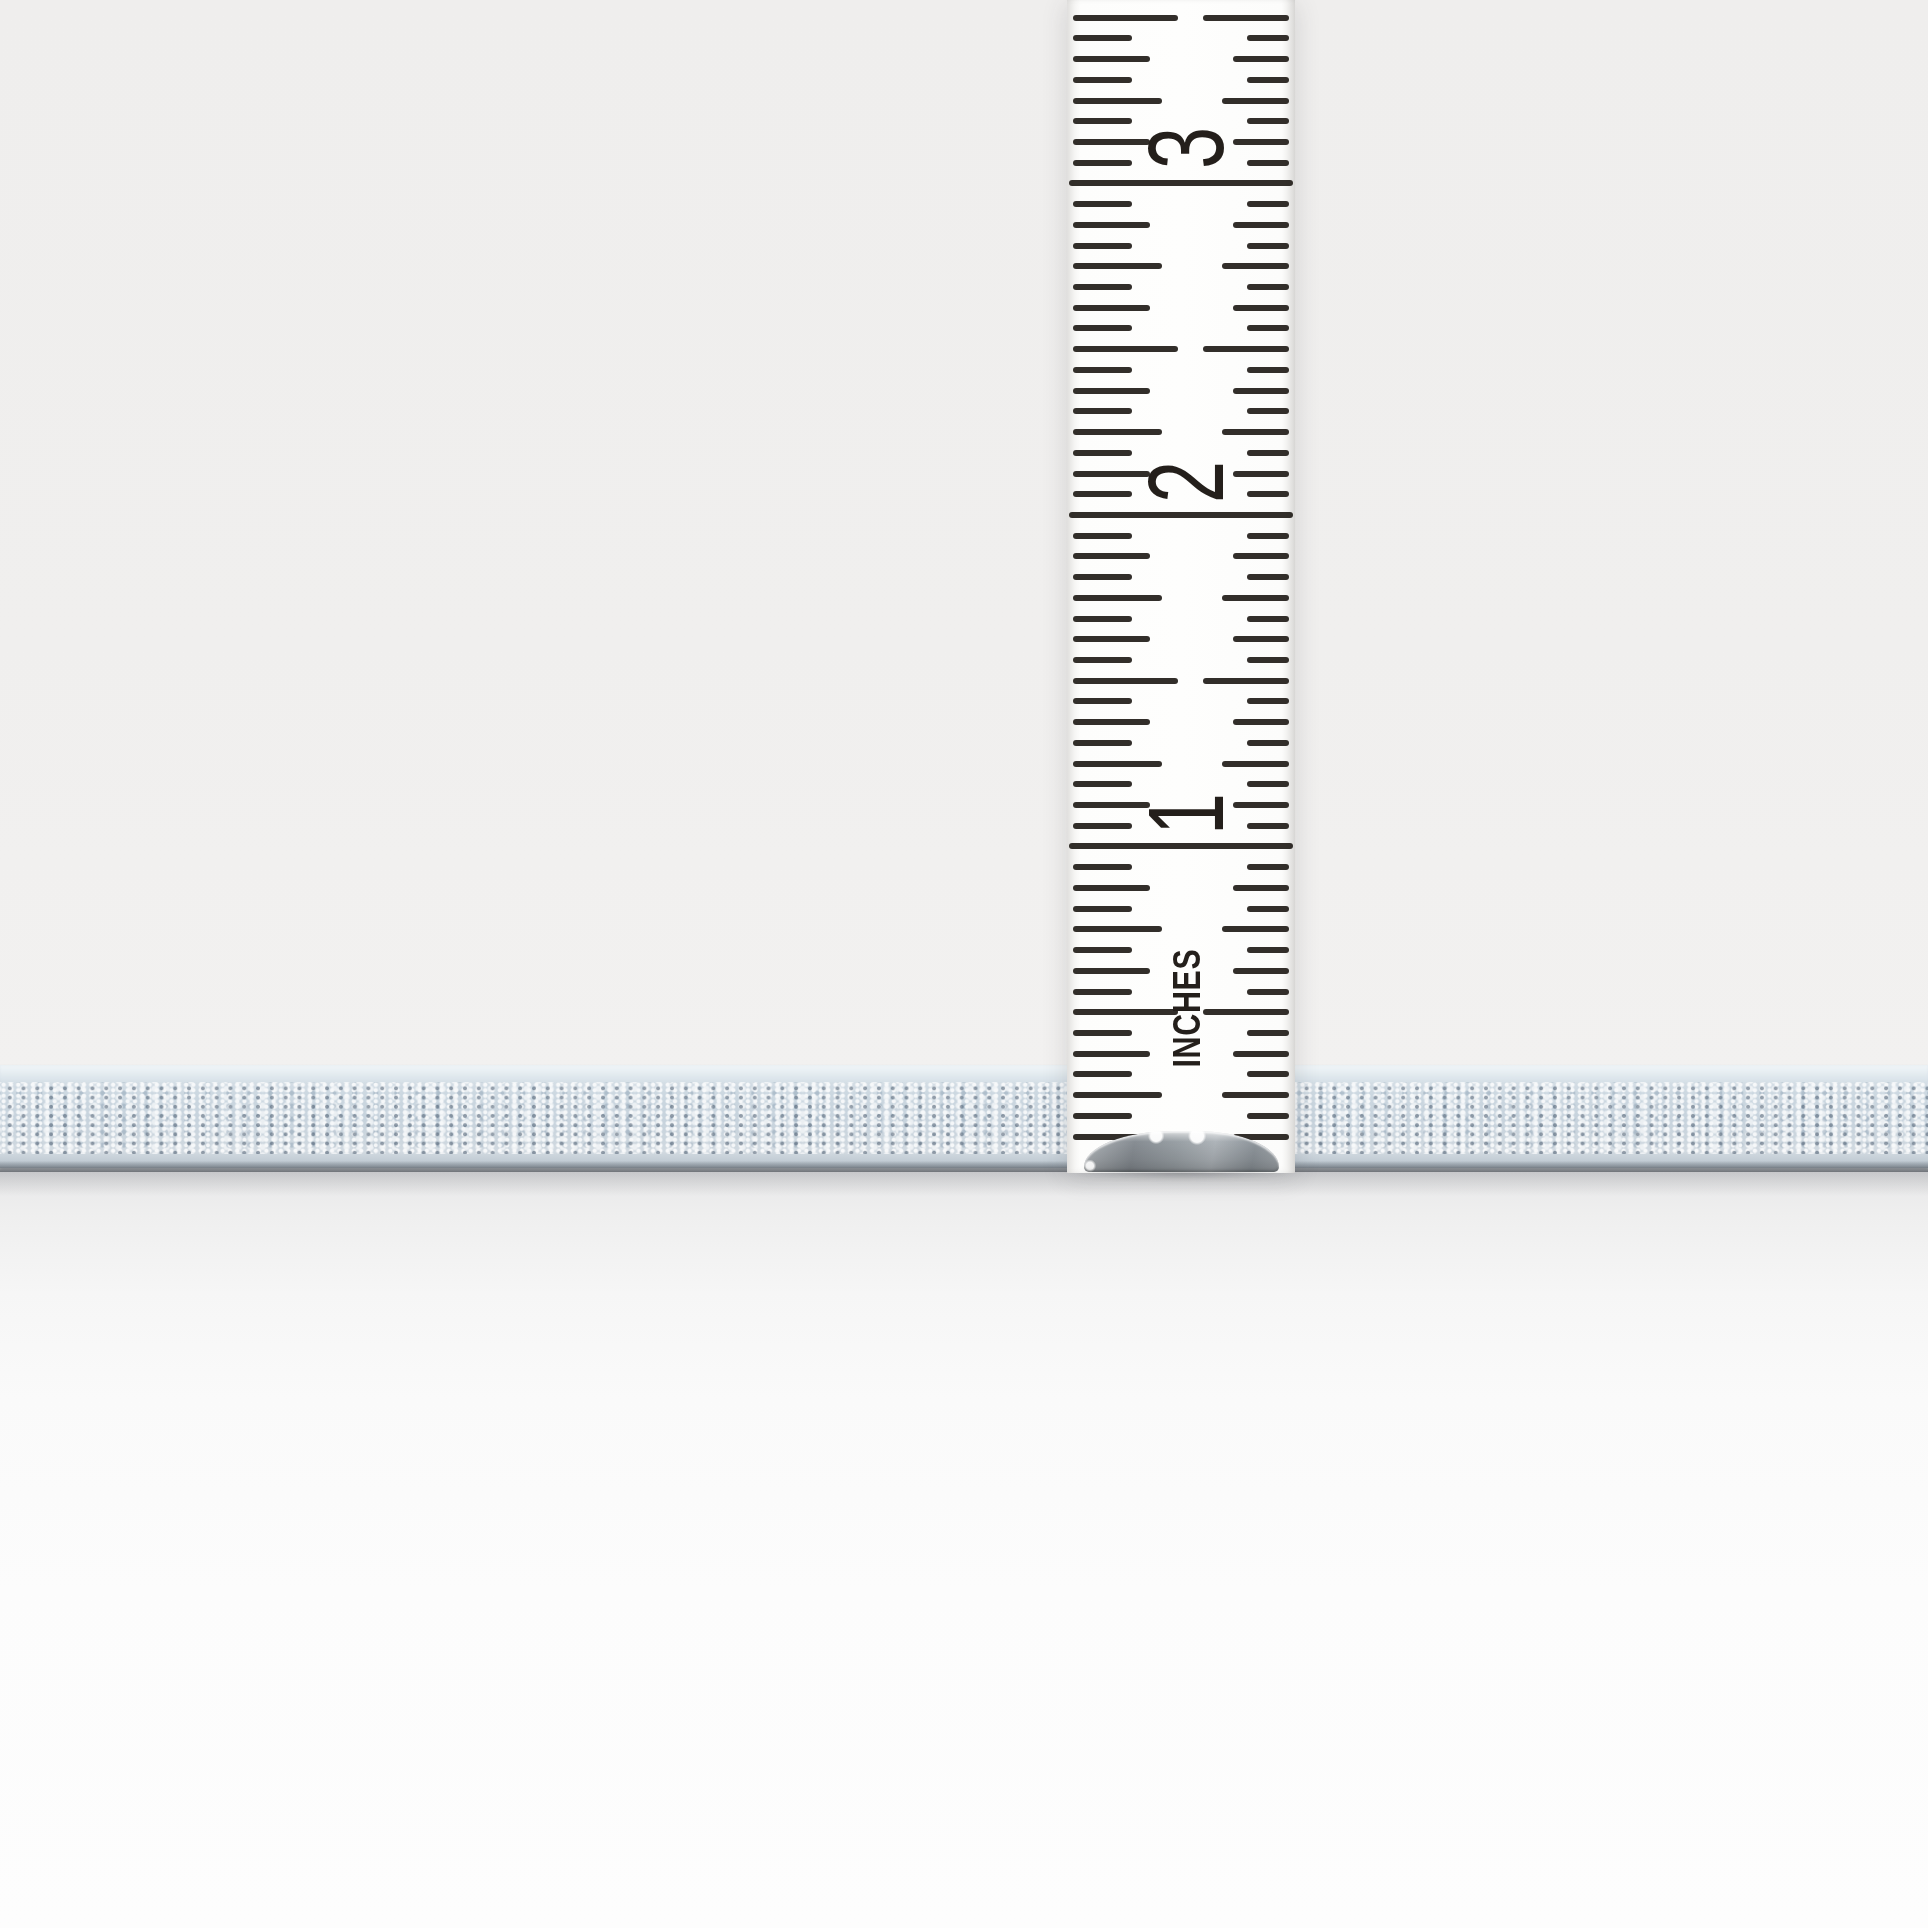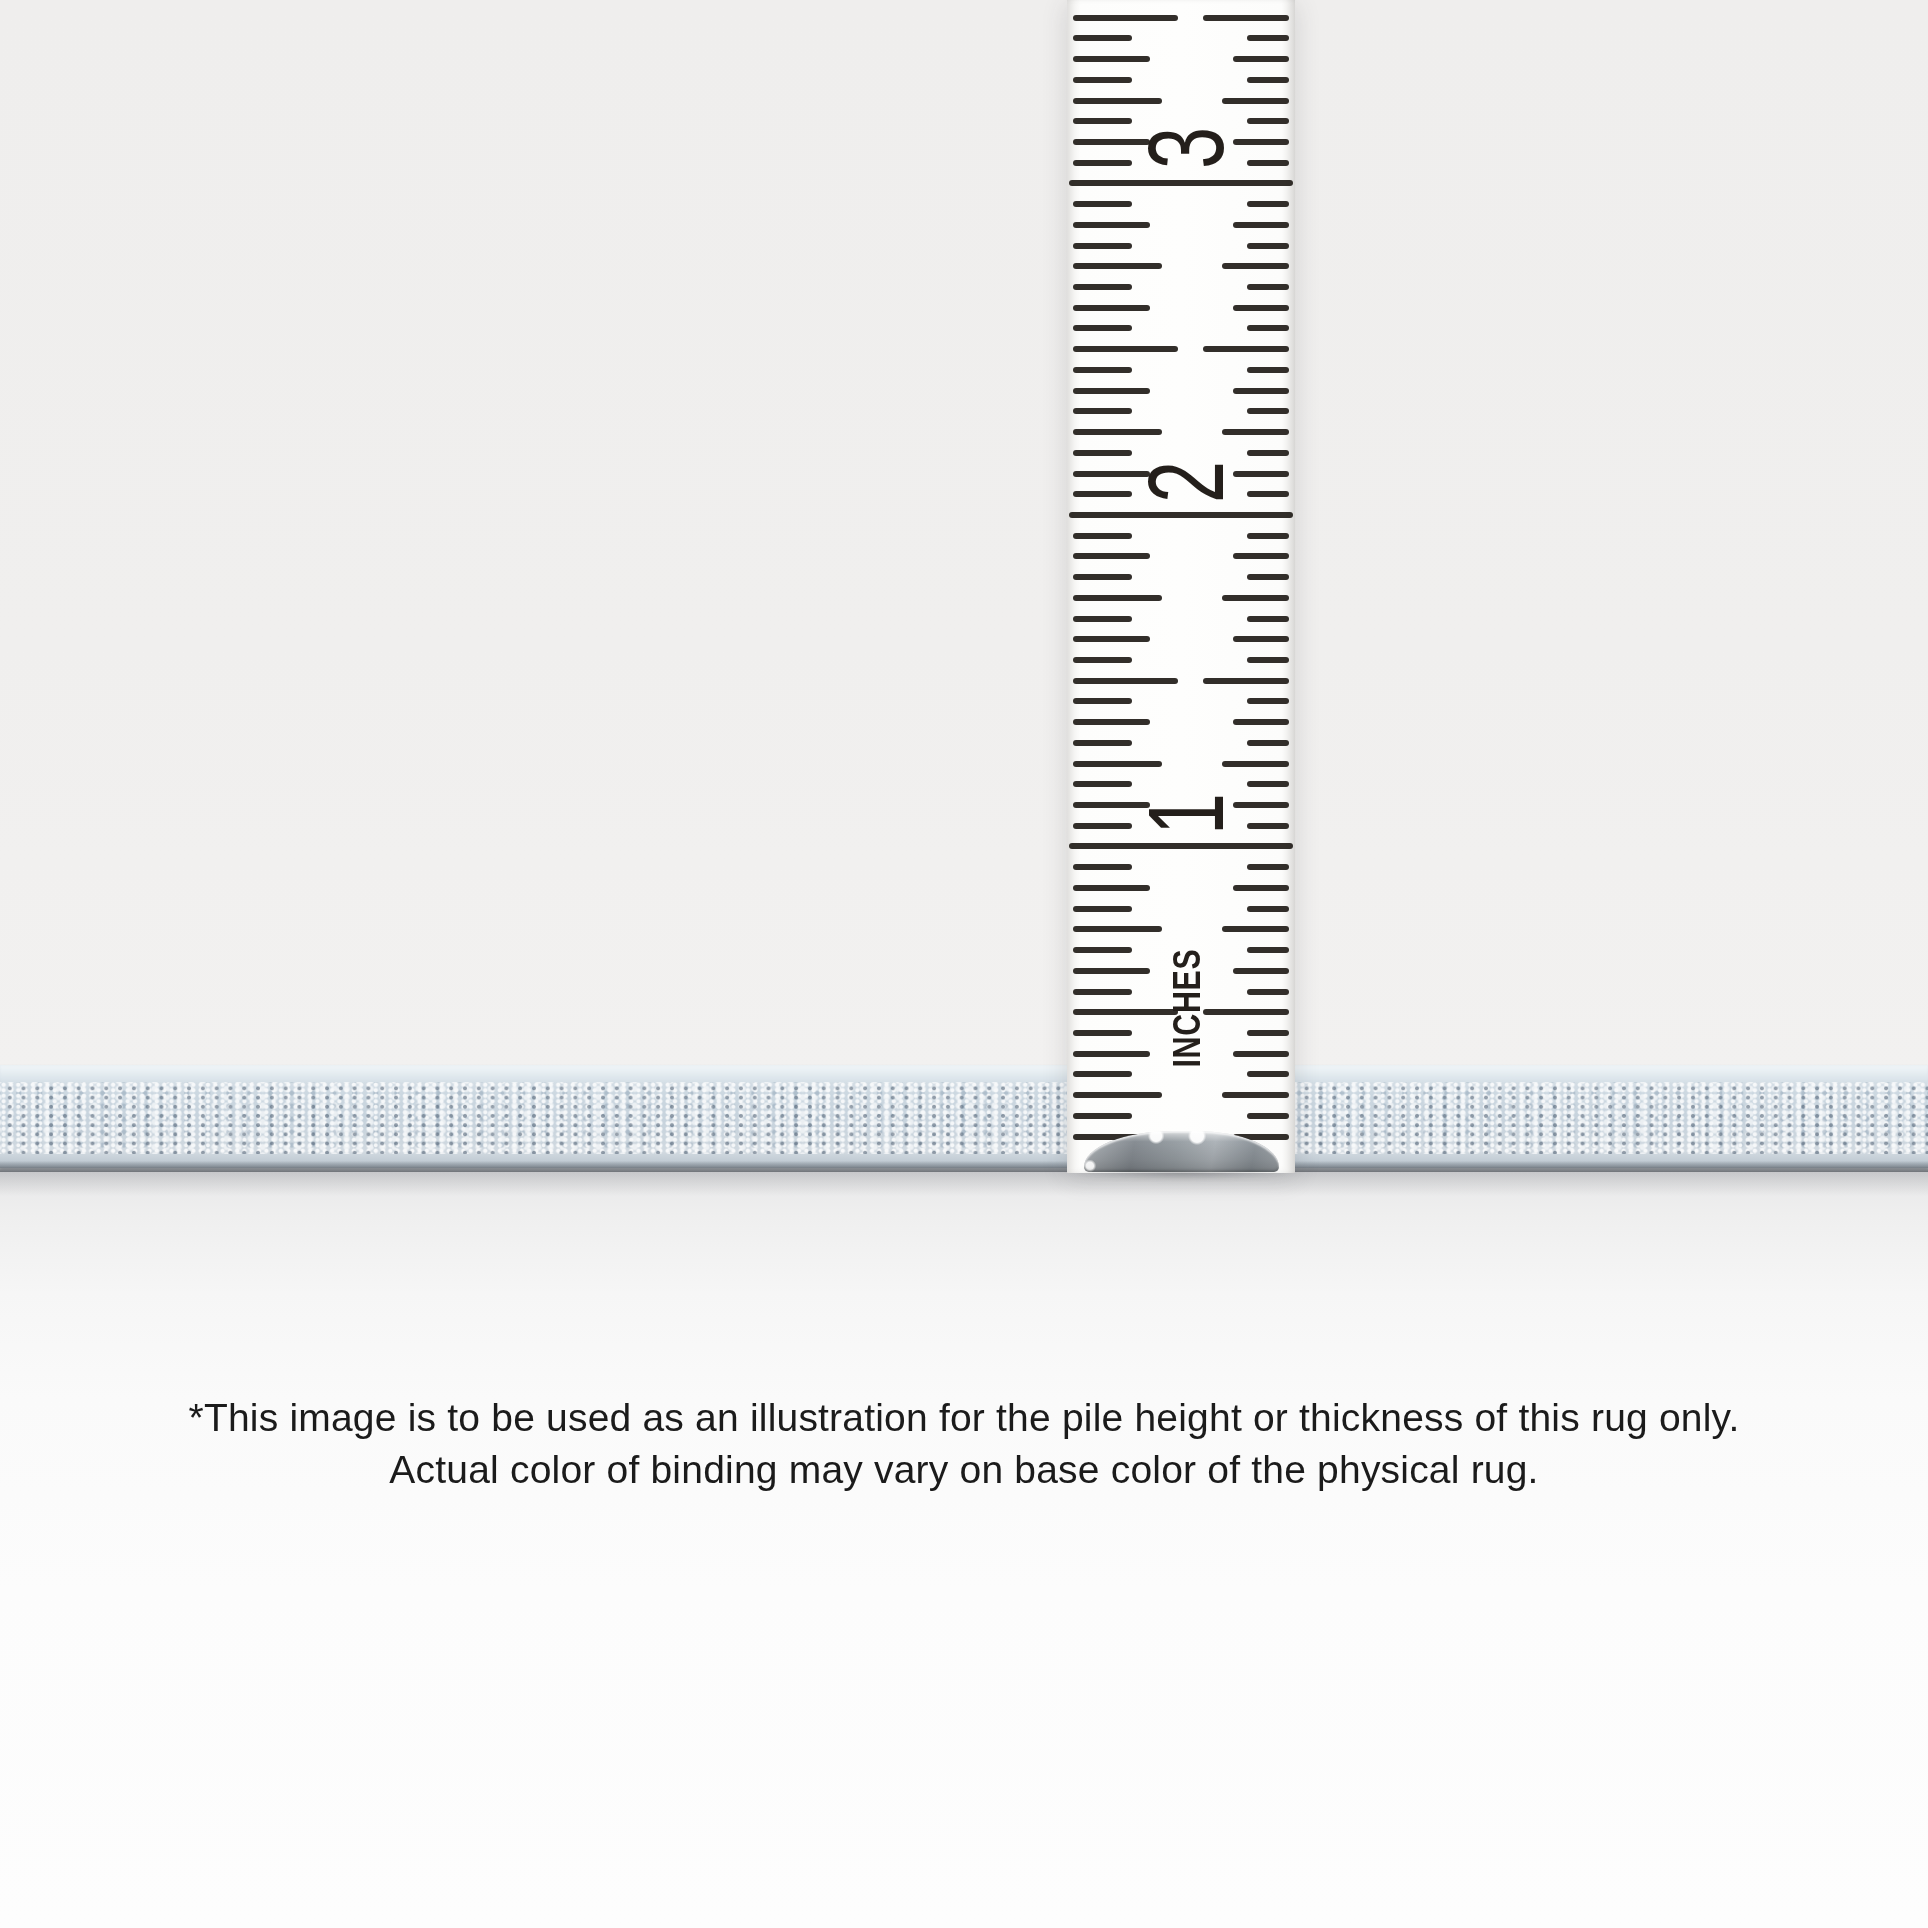--- a/index.html
+++ b/index.html
@@ -218,19 +218,15 @@
     <span>1</span>
   </div>
 
   <div class="unit">
     <span>INCHES</span>
   </div>
 
   <div class="cap-shadow"></div>
   <div class="metal-cap"></div>
 
-  <div class="caption">
-    <p>*This image is to be used as an illustration for the pile height or thickness of this rug only.</p>
-    <p>Actual color of binding may vary on base color of the physical rug.</p>
-  </div>
 
 </div>
 
 
 </body></html>

